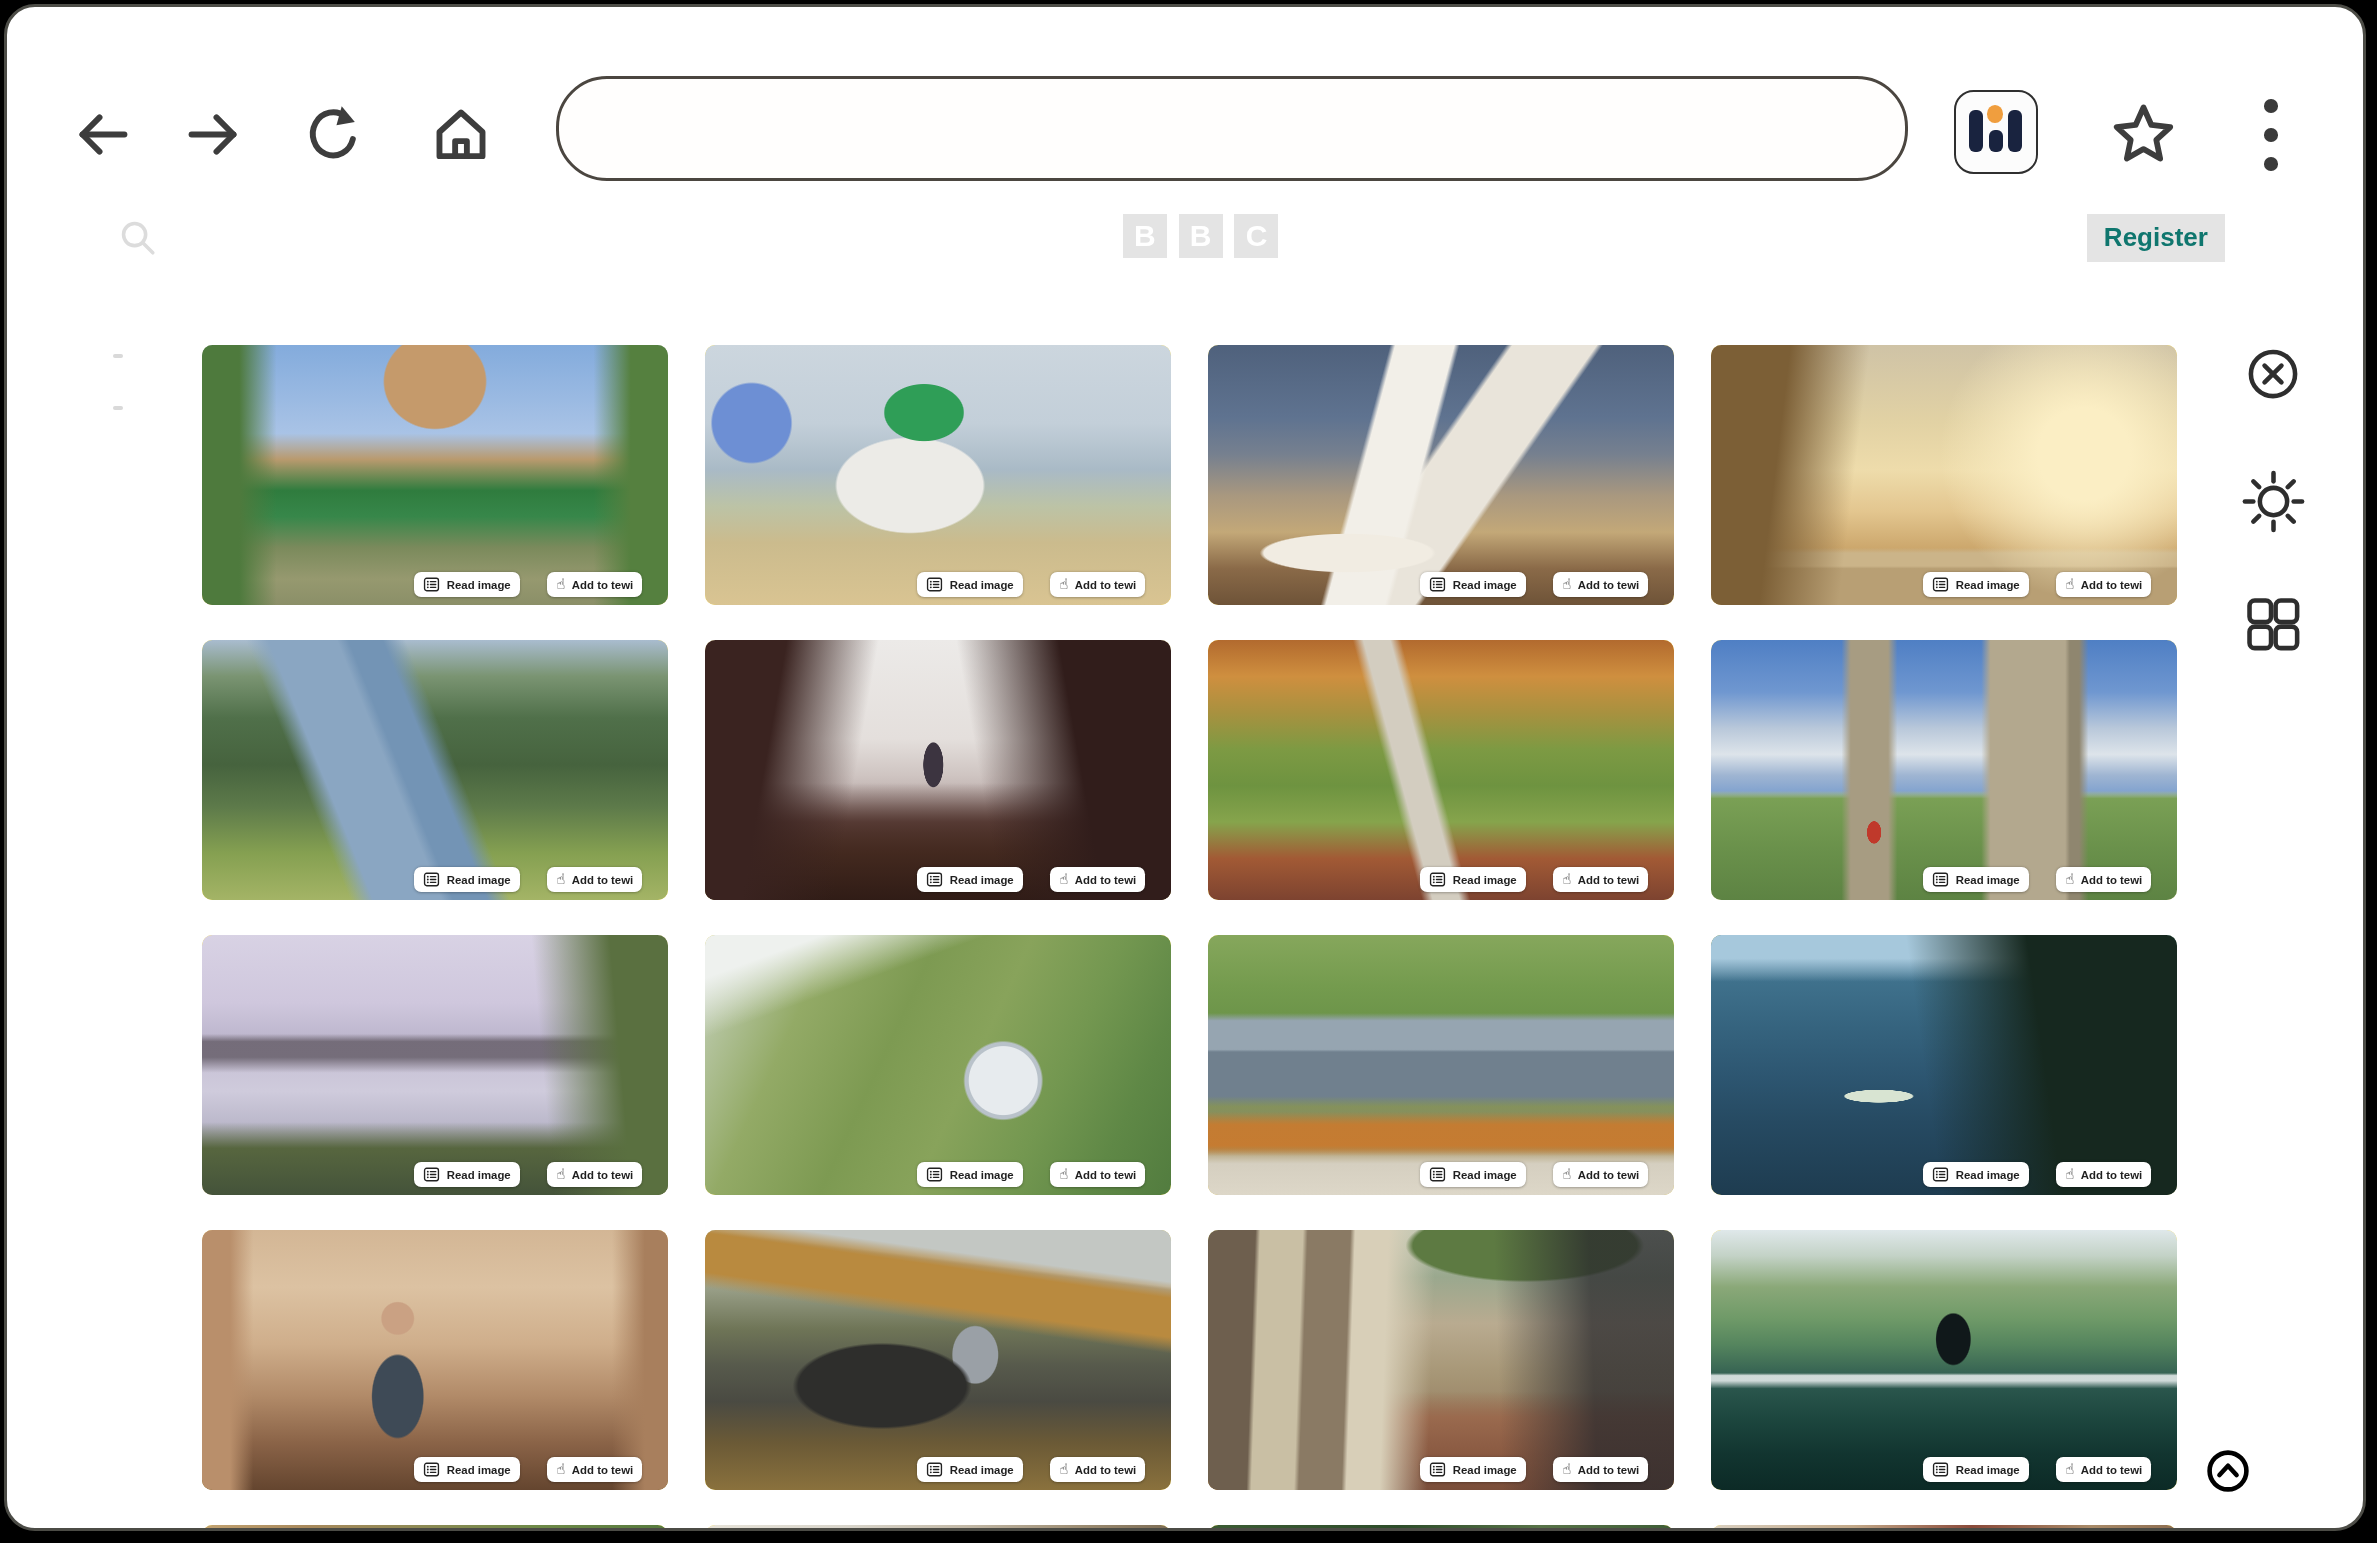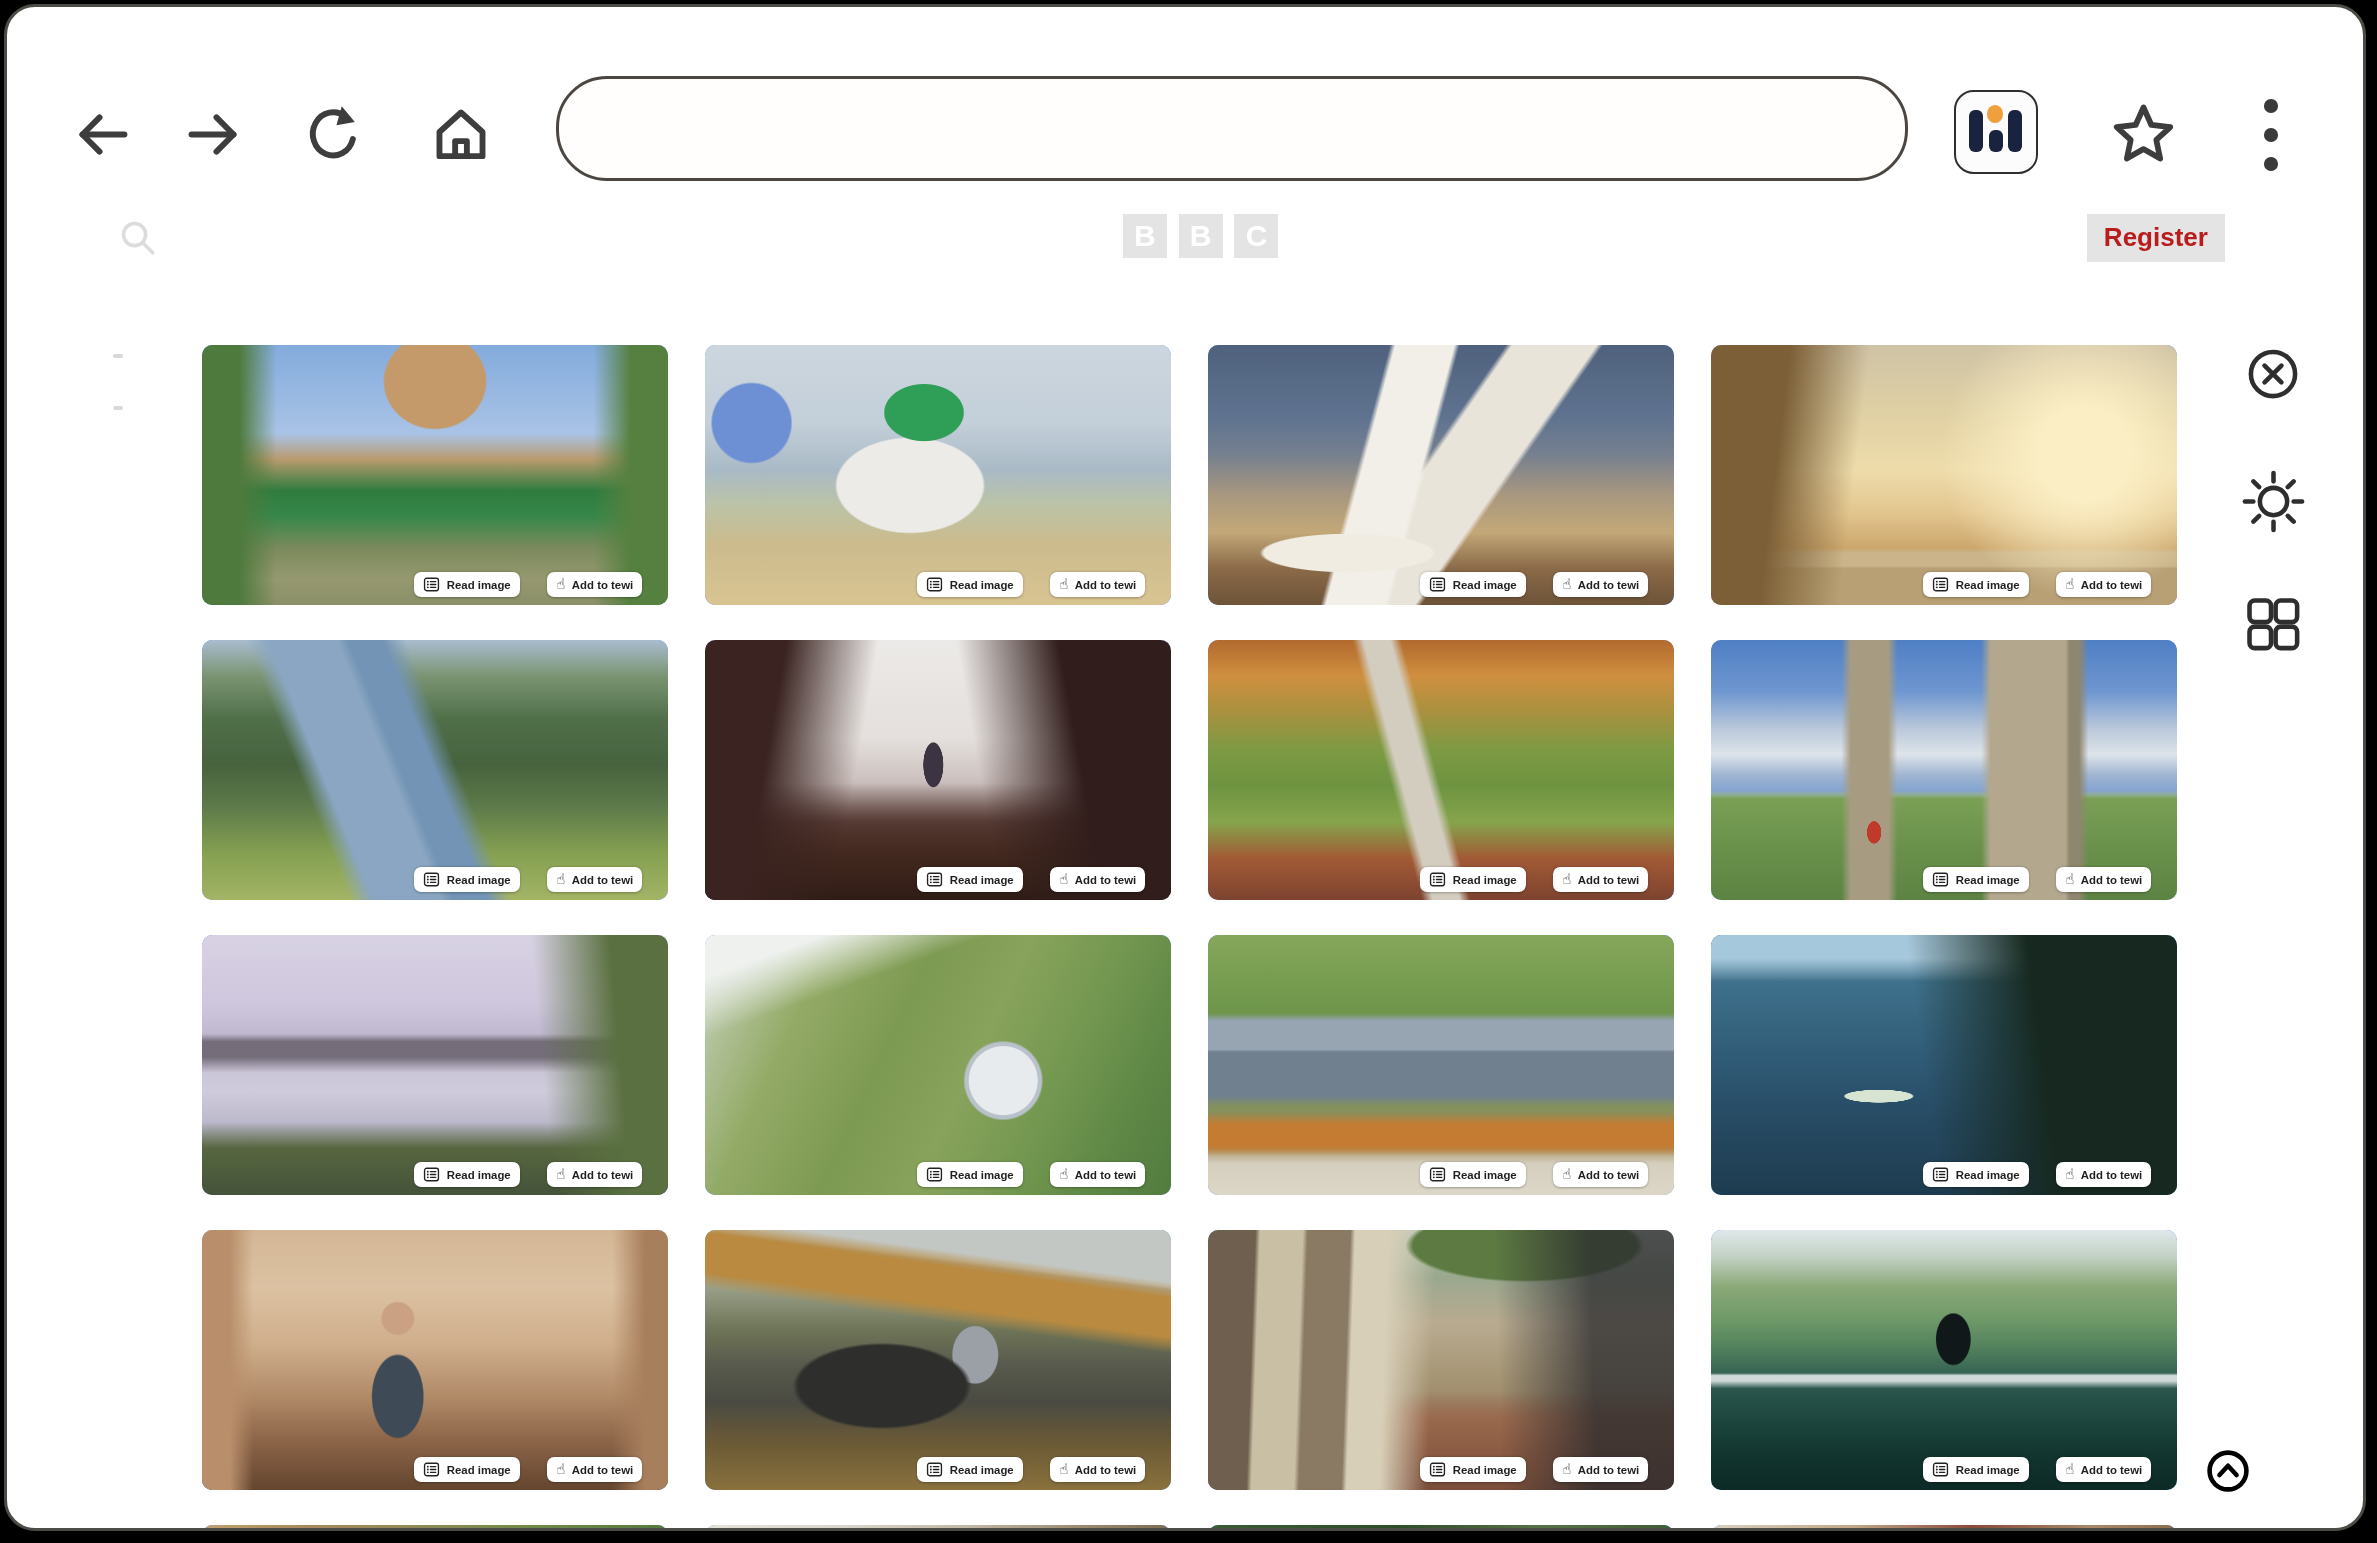--- a/index.html
+++ b/index.html
@@ -16,27 +16,27 @@
   .ext-bar{position:absolute;background:#19233f;border-radius:5.9px;}
   .ext-dot{position:absolute;background:#f09e3e;border-radius:50%;}
   .menu-dots{position:absolute;left:2255px;top:92px;width:18.3px;height:72px;display:flex;
     flex-direction:column;justify-content:space-between;align-items:center;cursor:pointer;}
   .menu-dots i{width:13.7px;height:13.7px;border-radius:50%;background:#3a3a3a;}
   
   .bbc-wrap{position:absolute;left:1116px;top:207px;display:flex;gap:11.8px;}
   .bbc-sq{width:44px;height:44px;background:#e4e4e4;color:#fff;font-weight:700;font-size:30px;
     display:flex;align-items:center;justify-content:center;}
   .register{position:absolute;left:2080px;top:207px;width:138px;height:48px;background:#e4e4e4;
-    color:#b91c1c;font-weight:700;font-size:26px;display:flex;align-items:center;justify-content:center;}
+    color:#0f766e;font-weight:700;font-size:26px;display:flex;align-items:center;justify-content:center;}
   .dash{position:absolute;width:9.8px;height:3.9px;border-radius:2px;background:#d9d9d9;}
   
   .page-title{position:absolute;left:195px;top:275px;font-size:27.5px;font-weight:700;color:#0f0f0f;}
   .grid{position:absolute;left:195px;top:338px;width:1975px;display:grid;
     grid-template-columns:repeat(4,466px);column-gap:37px;row-gap:35px;grid-auto-rows:260px;}
-  .card{position:relative;border-radius:10.5px;overflow:hidden;background:#3b82f6;cursor:pointer;}
+  .card{position:relative;border-radius:10.5px;overflow:hidden;background:#fde047;cursor:pointer;}
   .photo{position:absolute;inset:0;}
   .btn-row{position:absolute;right:25.5px;bottom:7.8px;display:flex;gap:27.5px;}
   .pill{height:25px;border-radius:7.2px;background:#fff;border:none;padding:0 9.2px;display:inline-flex;
     align-items:center;gap:6.5px;font-family:"Liberation Sans",sans-serif;font-size:11.4px;font-weight:600;
     color:#1f1f1f;box-shadow:0 0.7px 2.6px rgba(0,0,0,.28);cursor:pointer;white-space:nowrap;}
   .hand{font-family:"DejaVu Sans",sans-serif;font-size:14.4px;line-height:1;color:#111;}
   
   .side-ic{position:absolute;cursor:pointer;}
   .thin{stroke:#2e2e2e;fill:none;stroke-width:7;stroke-linecap:round;stroke-linejoin:round;}
   .scroll-top{position:absolute;left:2198px;top:1441px;width:46px;height:46px;cursor:pointer;}

